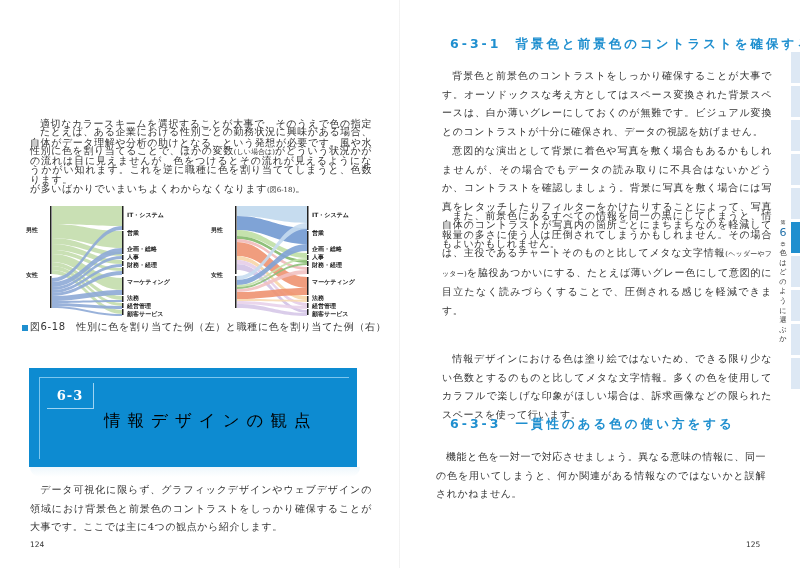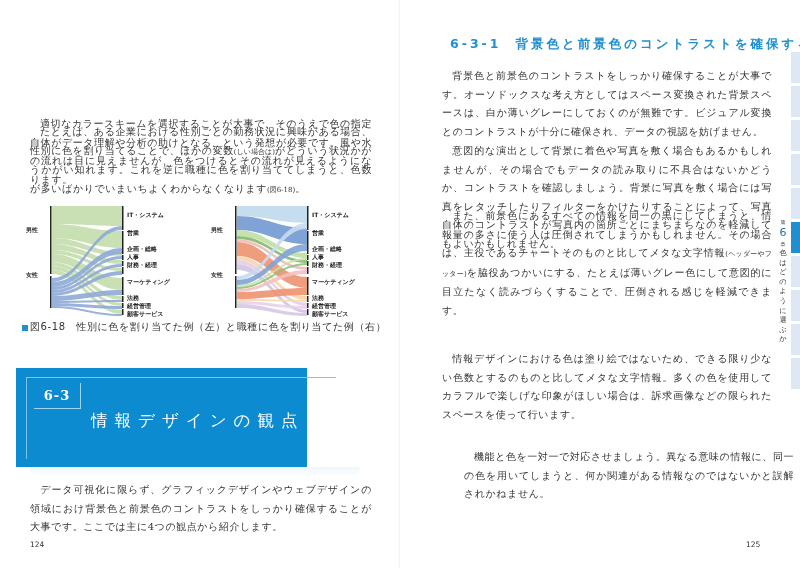--- a/index.html
+++ b/index.html
@@ -32,31 +32,31 @@
     position: absolute; font-family: "DejaVu Sans", "Liberation Sans", sans-serif;
     font-size: 6px; font-weight: bold; color: #222; white-space: nowrap;
   }
   .caption {
     position: absolute; left: 22px; top: 320px; font-family: "DejaVu Sans", "Liberation Sans", sans-serif;
     font-size: 10px; color: #333; letter-spacing: 0.6px; white-space: nowrap;
   }
   .caption .sq { display: inline-block; width: 6px; height: 6px; background: #1f8fcf; margin-right: 2px; vertical-align: -0.5px; }
 
   
-  .sec-box { position: absolute; left: 16px; top: 368px; width: 291px; height: 99px; background: #0d8bd1; }
+  .sec-box { position: absolute; left: 29px; top: 368px; width: 328px; height: 99px; background: #0d8bd1; }
   .sec-box .frame-top { position: absolute; left: 10px; top: 9px; width: 310px; height: 1px; background: #7cc6ee; }
   .sec-box .frame-left { position: absolute; left: 10px; top: 9px; width: 1px; height: 82px; background: #7cc6ee; }
   .sec-box .num-box {
     position: absolute; left: 18px; top: 15px; width: 47px; height: 26px;
     border-right: 1px solid #9fd4f2; border-bottom: 1px solid #9fd4f2;
     color: #fff; font-family: "DejaVu Serif", "Liberation Serif", serif; font-weight: bold; font-size: 13px;
     text-align: center; line-height: 26px; letter-spacing: 1px;
   }
   .sec-box .title {
-    position: absolute; left: 75px; top: 42px; color: #ffffff; font-size: 16.5px; letter-spacing: 7px; white-space: nowrap;
+    position: absolute; left: 75px; top: 42px; color: #000000; font-size: 16.5px; letter-spacing: 7px; white-space: nowrap;
     font-family: "DejaVu Serif", "Liberation Serif", serif;
   }
   .sec-box-shadow { position: absolute; left: 30px; top: 467px; width: 330px; height: 10px; background: linear-gradient(#eef7fc, #ffffff); border-radius: 0 0 10px 10px; }
 
   .page-num { position: absolute; font-family: "DejaVu Sans", "Liberation Sans", sans-serif; font-size: 7.5px; color: #333; }
 
   
   .thumb { position: absolute; left: 791px; width: 9px; background: #dde8f4; }
   .thumb.active { background: #1f8fcf; }
   .chap-vert {
@@ -215,22 +215,25 @@
 
   <div class="para" style="left:42px; top:207px; width:330px;">
     <span class="indent"></span><span>また、前景色にあるすべての情報を同一の黒にしてしまうと、情報量の多さに</span><span>使う人は圧倒されてしまうかもしれません。その場合は、主役であるチャートそ</span><span>のものと比してメタな文字情報</span><span class="small">(ヘッダーやフッター)</span><span>を脇役あつかいにする、たと</span><span>えば薄いグレー色にして意図的に目立たなく読みづらくすることで、圧倒される</span><span>感じを軽減できます。</span>
   </div>
 
 
   <div class="para" style="left:42px; top:350px; width:330px;">
     <span class="indent"></span><span>情報デザインにおける色は塗り絵ではないため、できる限り少ない色数とする</span><span>のものと比してメタな文字情報。多くの色を使用してカラフルで楽しげな印象がほ</span><span>しい場合は、訴求画像などの限られたスペースを使って行います。</span>
   </div>
 
-
-  <div class="para" style="left:36px; top:448px; width:330px;margin-left:28px;">
+  <div class="sec-heading" style="left:50px; top:416px;">
+    <span class="num">6-3-3</span><span>一貫性のある色の使い方をする</span>
+  </div>
+
+  <div class="para" style="left:36px; top:448px; width:330px;">
     <span class="indent"></span><span>機能と色を一対一で対応させましょう。異なる意味の情報に、同一の色を用い</span><span>てしまうと、何か関連がある情報なのではないかと誤解されかねません。</span>
   </div>
 
   <div class="page-num" style="left:346px; top:540px;">125</div>
 </div>
 
 <div class="thumb" style="top:52px; height:31px;"></div>
 <div class="thumb" style="top:86px; height:31px;"></div>
 <div class="thumb" style="top:120px; height:31px;"></div>
 <div class="thumb" style="top:154px; height:31px;"></div>

